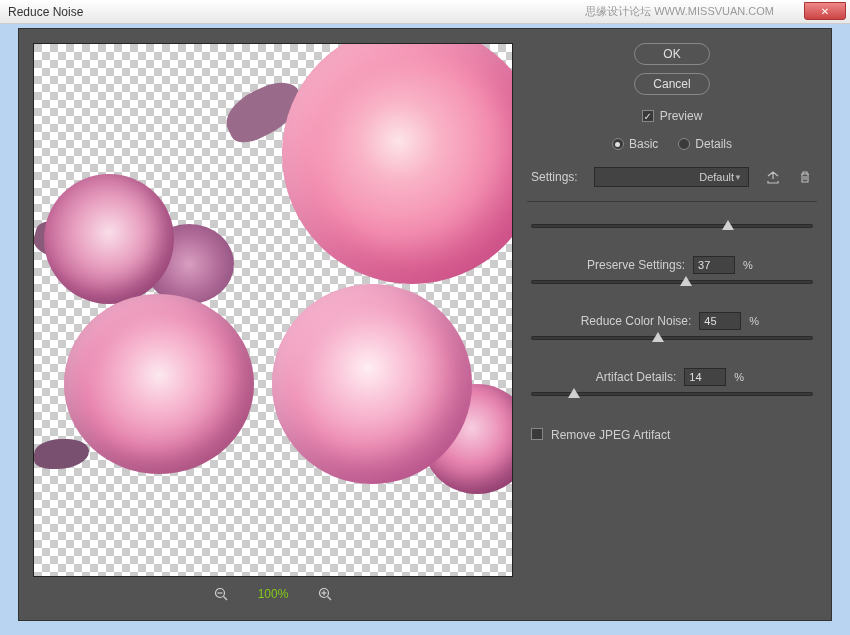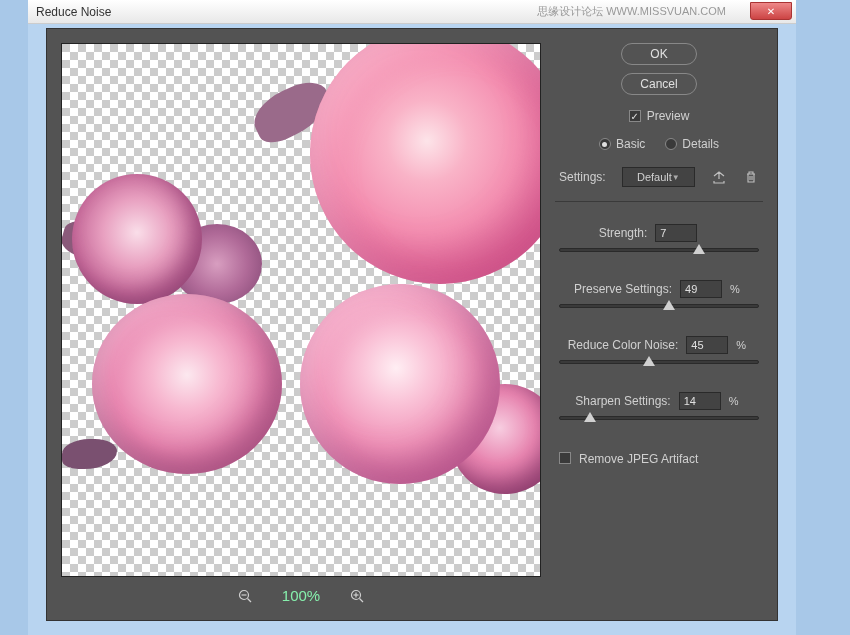--- a/index.html
+++ b/index.html
@@ -1,50 +1,50 @@
 <!DOCTYPE html>
 <html><head>
   <meta charset="utf-8">
   <style>
     * { box-sizing: border-box; margin: 0; padding: 0; font-family: "Segoe UI", Tahoma, sans-serif; }
     body { background: #a8c8e8; width: 850px; height: 635px; overflow: hidden; }
-    .window { width: 768px; height: 635px; background: #b8d4f0; position: relative; margin-left: 28px; }
+    .window { width: 850px; height: 635px; background: #b8d4f0; position: relative; }
     .titlebar { height: 24px; background: linear-gradient(#fff, #e8e8e8); display: flex; align-items: center; padding: 0 8px; border-bottom: 1px solid #ccc; position: relative; }
     .titlebar-text { font-size: 12px; color: #333; }
-    .watermark { position: absolute; right: 70px; font-size: 11px; color: #999; }
+    .watermark { position: absolute; right: 76px; font-size: 11px; color: #999; }
     .close-btn { position: absolute; right: 4px; top: 2px; width: 42px; height: 18px; background: linear-gradient(#e88, #c44); border: 1px solid #a33; border-radius: 0 0 3px 3px; display: flex; align-items: center; justify-content: center; color: #fff; font-size: 10px; cursor: pointer; }
     .dialog-body { position: absolute; top: 28px; left: 18px; right: 18px; bottom: 14px; background: #535353; border: 1px solid #333; display: flex; padding: 14px; gap: 14px; }
     .preview-area { width: 480px; display: flex; flex-direction: column; }
     .preview-img { width: 480px; height: 534px; border: 1px solid #222; position: relative; overflow: hidden; }
     .checker { position: absolute; inset: 0; background-image: repeating-conic-gradient(#fff 0 25%, #ccc 0 50%); background-size: 16px 16px; }
     .roses { position: absolute; inset: 0; }
     .rose { position: absolute; border-radius: 50%; }
     .r1 { width: 260px; height: 260px; top: -20px; right: -30px; background: radial-gradient(circle at 45% 45%, #fde4e9 0%, #f9b3c7 20%, #f48fb1 45%, #e06294 70%, #b84878 100%); box-shadow: inset -20px -20px 40px rgba(180,60,120,0.4), inset 15px 15px 30px rgba(255,220,230,0.5); }
     .r2 { width: 190px; height: 180px; top: 250px; left: 30px; background: radial-gradient(circle at 50% 45%, #fce8ef 0%, #f7b8d0 25%, #e986b0 55%, #c15d8e 80%, #8f4470 100%); box-shadow: inset -15px -15px 30px rgba(140,60,110,0.5), inset 10px 10px 20px rgba(255,230,240,0.4); }
     .r3 { width: 200px; height: 200px; top: 240px; right: 40px; background: radial-gradient(circle at 48% 42%, #ffeef3 0%, #fac4d8 22%, #f093b8 50%, #d36a9c 75%, #a04e7a 100%); box-shadow: inset -18px -18px 35px rgba(150,60,120,0.45), inset 12px 12px 25px rgba(255,225,235,0.45); }
     .r4 { width: 130px; height: 130px; top: 130px; left: 10px; background: radial-gradient(circle at 50% 45%, #fadee9 0%, #e8a0c0 35%, #c76a9a 65%, #8e4370 100%); box-shadow: inset -10px -10px 20px rgba(120,50,100,0.5); }
     .r5 { width: 110px; height: 110px; top: 340px; right: -20px; background: radial-gradient(circle at 45% 40%, #f7cde0 0%, #e885b0 40%, #c05c90 70%, #7a3860 100%); box-shadow: inset -10px -10px 20px rgba(110,45,90,0.5); }
     .r6 { width: 90px; height: 80px; top: 180px; left: 110px; background: radial-gradient(circle at 50% 50%, #d89ec0 0%, #b06a98 50%, #7e4470 100%); }
     .leaf { position: absolute; background: #9a6a8a; }
     .l1 { width: 80px; height: 45px; top: 45px; left: 190px; border-radius: 50% 40% 60% 30%; transform: rotate(-25deg); }
     .l2 { width: 60px; height: 35px; top: 180px; left: 0; border-radius: 40% 60% 50% 40%; transform: rotate(15deg); background: #8a5a7a; }
     .l3 { width: 55px; height: 30px; top: 395px; left: 0; border-radius: 50% 40% 60% 30%; background: #7a5070; }
-    .zoom-bar { display: flex; align-items: center; justify-content: center; gap: 30px; margin-top: 10px; color: #86efac; font-size: 15px; }
+    .zoom-bar { display: flex; align-items: center; justify-content: center; gap: 30px; margin-top: 10px; color: #84cc16; font-size: 12px; }
     .zoom-btn { cursor: pointer; color: #d0d0d0; display: inline-flex; align-items: center; }
     .controls { flex: 1; display: flex; flex-direction: column; color: #d0d0d0; font-size: 12px; }
     .btn-col { display: flex; flex-direction: column; align-items: center; gap: 8px; margin-bottom: 14px; }
     .btn { width: 76px; height: 22px; background: #535353; border: 1px solid #888; border-radius: 11px; color: #e0e0e0; font-size: 12px; display: flex; align-items: center; justify-content: center; cursor: pointer; }
     .check-row { display: flex; align-items: center; justify-content: center; gap: 6px; margin-bottom: 14px; }
     .checkbox { width: 12px; height: 12px; background: #3a3a3a; border: 1px solid #888; display: flex; align-items: center; justify-content: center; cursor: pointer; font-size: 10px; color: #e0e0e0; }
     .radio-row { display: flex; align-items: center; justify-content: center; gap: 20px; margin-bottom: 16px; }
     .radio-item { display: flex; align-items: center; gap: 5px; cursor: pointer; justify-content: flex-end; }
     .radio { width: 12px; height: 12px; border-radius: 50%; border: 1px solid #888; background: #3a3a3a; display: flex; align-items: center; justify-content: center; }
     .radio.checked::after { content: ""; width: 5px; height: 5px; border-radius: 50%; background: #e0e0e0; }
     .settings-row { display: flex; align-items: center; gap: 16px; padding: 0 4px 14px; border-bottom: 1px solid #3a3a3a; margin-bottom: 22px; }
-    .dropdown { flex: 1; height: 20px; background: #434343; border: 1px solid #2a2a2a; color: #d0d0d0; font-size: 11px; padding: 0 6px; display: flex; align-items: center; justify-content: center; cursor: pointer; }
+    .dropdown { flex: 1; height: 20px; background: #434343; border: 1px solid #2a2a2a; color: #d0d0d0; font-size: 11px; padding: 0 6px; display: flex; align-items: center; justify-content: flex-end; cursor: pointer; }
     .dd-arrow { font-size: 8px; color: #aaa; }
     .icon-btn { width: 16px; height: 16px; cursor: pointer; color: #c0c0c0; display: flex; align-items: center; justify-content: center; }
     .slider-group { padding: 0 4px; }
     .param-row { margin-bottom: 28px; }
     .param-label-row { display: flex; align-items: center; justify-content: center; gap: 8px; margin-bottom: 6px; }
     .param-label { text-align: right; }
     .num-input { width: 42px; height: 18px; background: #434343; border: 1px solid #2a2a2a; color: #e0e0e0; font-size: 11px; padding: 0 4px; text-align: left; display: flex; align-items: center; }
     .pct { width: 14px; font-size: 11px; }
     .slider-track { height: 4px; background: #3a3a3a; border: 1px solid #2a2a2a; border-radius: 2px; position: relative; cursor: pointer; }
     .slider-thumb { position: absolute; top: -5px; width: 0; height: 0; border-left: 6px solid transparent; border-right: 6px solid transparent; border-bottom: 10px solid #d0d0d0; transform: translateX(-6px); cursor: grab; }
@@ -133,55 +133,50 @@
         </div>
         <div class="icon-btn">
           <svg width="14" height="14" viewBox="0 0 14 14">
               <path d="M3 4 L11 4 M5 4 L5 2 L9 2 L9 4 M4 4 L4 12 L10 12 L10 4 M6 6 L6 10 M8 6 L8 10" fill="none" stroke="#c0c0c0" stroke-width="1.1"></path>
             </svg>
         </div>
       </div>
 
       <div class="slider-group">
         <div class="param-row">
-          <div class="param-label-row">
-            <span class="param-label">Strength:</span>
-            <div class="num-input">7</div>
-            <span class="pct"></span>
-          </div>
           <div class="slider-track">
             <div class="slider-thumb" style="left:70%"></div>
           </div>
         </div>
 
         <div class="param-row">
           <div class="param-label-row">
             <span class="param-label">Preserve Settings:</span>
-            <div class="num-input">49</div>
+            <div class="num-input">37</div>
             <span class="pct">%</span>
           </div>
           <div class="slider-track">
             <div class="slider-thumb" style="left:55%"></div>
           </div>
         </div>
 
         <div class="param-row">
           <div class="param-label-row">
             <span class="param-label">Reduce Color Noise:</span>
             <div class="num-input">45</div>
             <span class="pct">%</span>
           </div>
           <div class="slider-track">
             <div class="slider-thumb" style="left:45%"></div>
           </div>
         </div>
 
         <div class="param-row">
           <div class="param-label-row">
-            <span class="param-label">Sharpen Settings:</span>
+            <span class="param-label">Artifact Details:</span>
             <div class="num-input">14</div>
             <span class="pct">%</span>
           </div>
           <div class="slider-track">
             <div class="slider-thumb" style="left:15%"></div>
           </div>
         </div>
       </div>
 
       <div class="jpeg-row">

